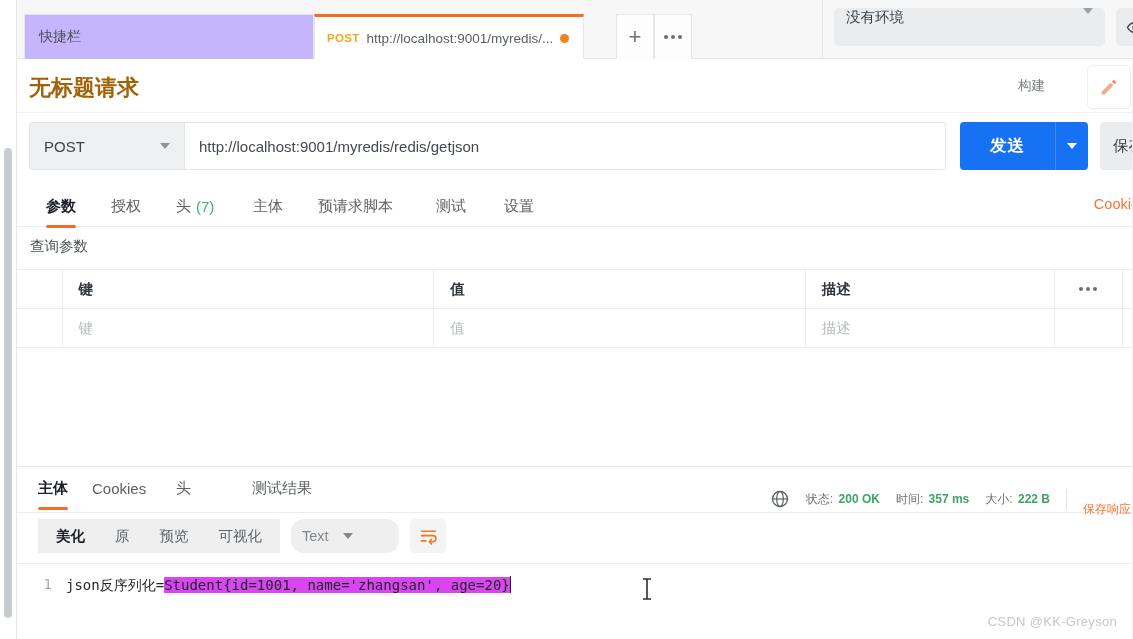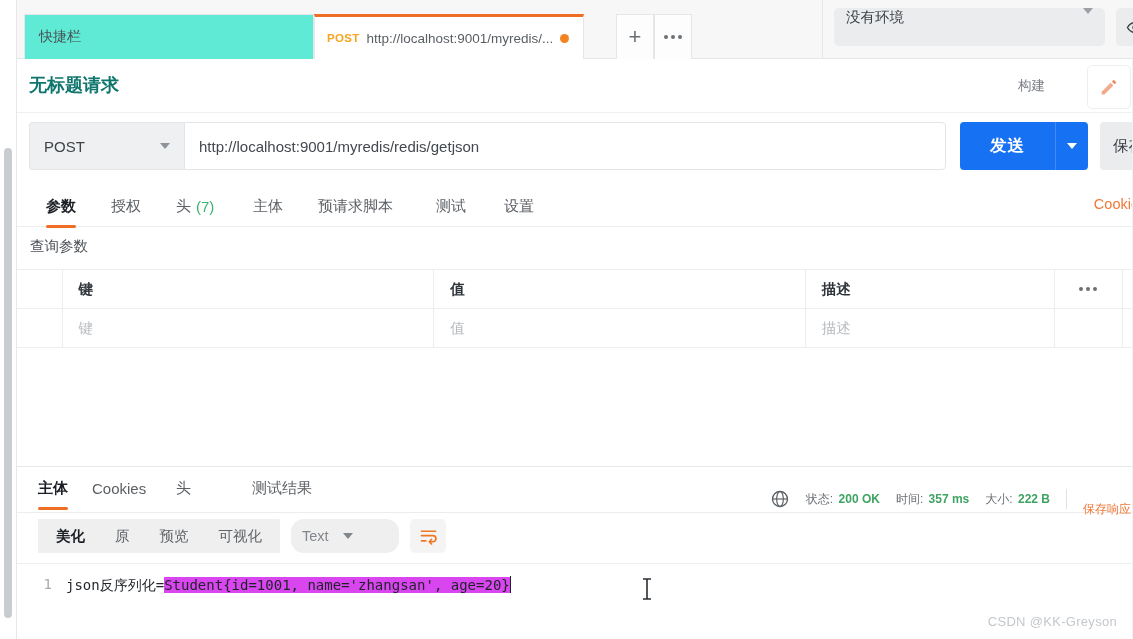--- a/index.html
+++ b/index.html
@@ -60,21 +60,21 @@
     display: flex;
     align-items: center;
     padding: 0 14px;
     font-size: 14px;
     color: #4a4f54;
     cursor: pointer;
   }
   .tab.shortcut {
     left: 8px;
     width: 290px;
-    background: #5eead4;
+    background: #c4b5fd;
   }
   .tab.active {
     left: 298px;
     width: 270px;
     background: #ffffff;
     border-top: 3px solid #f06e23;
     padding-left: 12px;
   }
   .tab .method {
     color: #f5a623;
@@ -162,23 +162,23 @@
     position: absolute;
     left: 16px; top: 59px;
     width: 1117px; height: 54px;
     background: #ffffff;
     border-bottom: 1px solid #eef0f1;
     box-sizing: border-box;
   }
   .req-title {
     position: absolute;
     left: 13px; top: 14px;
-    font-size: 18px;
+    font-size: 22px;
     font-weight: 600;
-    color: #0f766e;
+    color: #a16207;
     font-family: Liberation Mono, monospace;
   }
   .build-label {
     position: absolute;
     right: 88px; top: 18px;
     font-size: 13.5px;
     color: #797e84;
     cursor: pointer;
   }
   .edit-btn {

